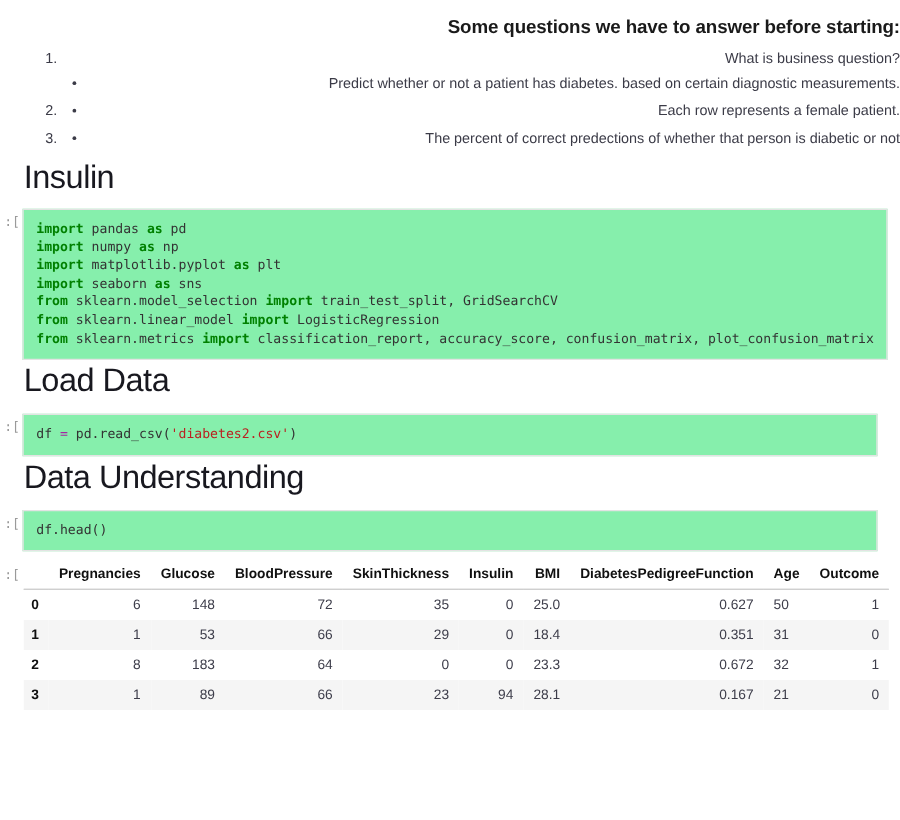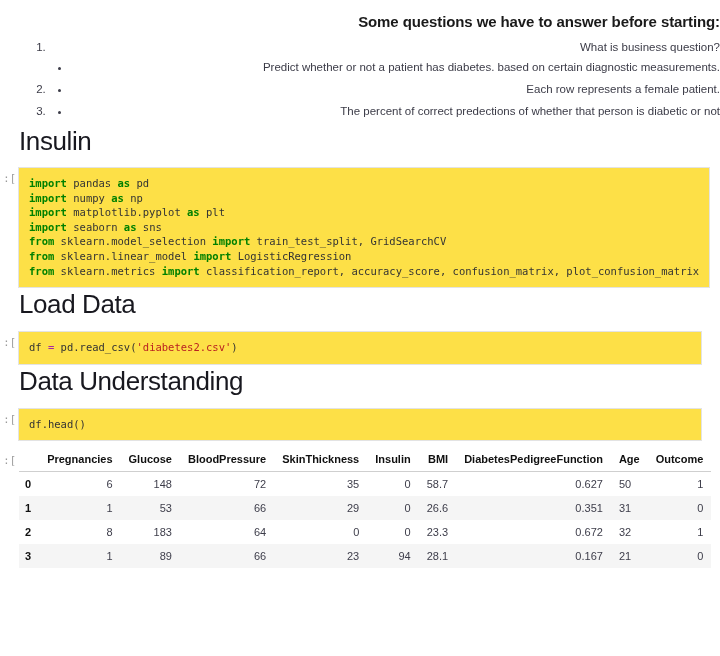--- a/index.html
+++ b/index.html
@@ -88,21 +88,21 @@
     font-size: 10.5px;
     color: #9a9a9a;
     padding-top: 5px;
     padding-right: 2px;
     overflow: hidden;
     white-space: nowrap;
     direction: rtl;
   }
   .code-cell {
     flex: 1;
-    background: #fde047;
+    background: #86efac;
     border: 1px solid #e3e3e3;
     padding: 8px 10px 9px 10px;
     margin-right: 18px;
     min-height: 20px;
   }
   pre.code {
     margin: 0;
     font-family: "DejaVu Sans Mono", monospace;
     font-size: 10.5px;
     line-height: 14.6px;
@@ -238,33 +238,33 @@
           </tr>
       </thead>
       <tbody id="df-body">
           <tr class="even">
             <th class="idx">0</th>
             <td>6</td>
             <td>148</td>
             <td>72</td>
             <td>35</td>
             <td>0</td>
-            <td class="left-col">58.7</td>
+            <td class="left-col">25.0</td>
             <td>0.627</td>
             <td class="left-col">50</td>
             <td>1</td>
           </tr>
           <tr class="odd">
             <th class="idx">1</th>
             <td>1</td>
             <td>53</td>
             <td>66</td>
             <td>29</td>
             <td>0</td>
-            <td class="left-col">26.6</td>
+            <td class="left-col">18.4</td>
             <td>0.351</td>
             <td class="left-col">31</td>
             <td>0</td>
           </tr>
           <tr class="even">
             <th class="idx">2</th>
             <td>8</td>
             <td>183</td>
             <td>64</td>
             <td>0</td>

